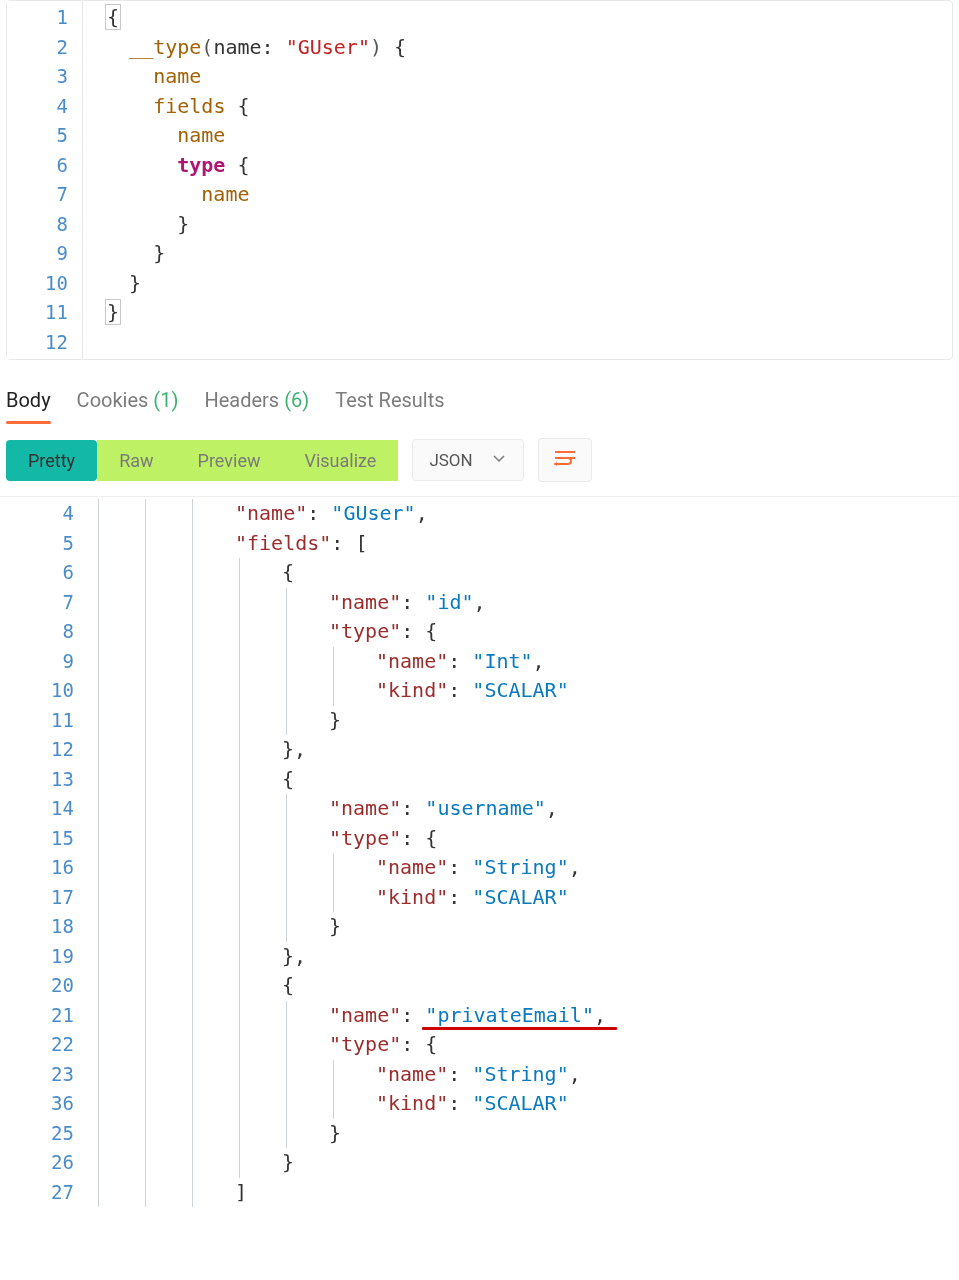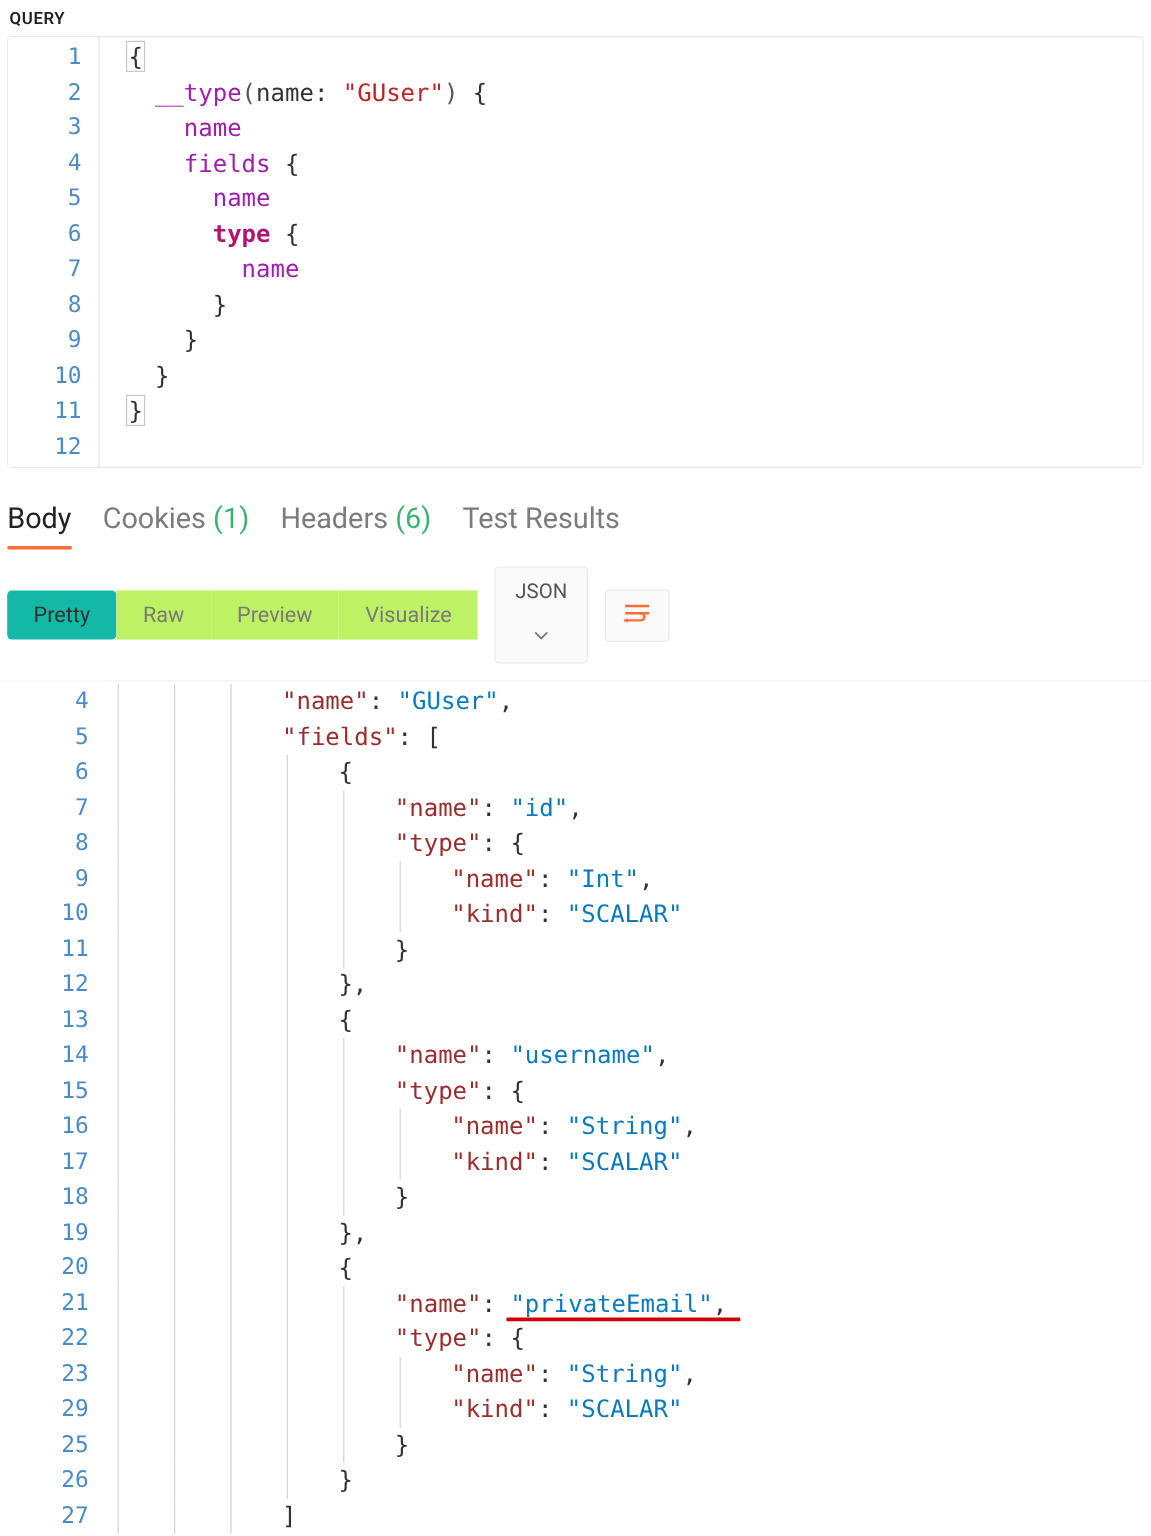--- a/index.html
+++ b/index.html
@@ -43,35 +43,35 @@
     .code {
       padding: 2px 0 2px 22px;
     }
     .code-line {
       font-size: 20px;
       line-height: 29.5px;
       white-space: pre;
     }
     .tok-punct { color: #333; }
     .tok-keyword { color: #b01571; font-weight: 700; }
-    .tok-field { color: #a21caf; margin-top: 44px; }
+    .tok-field { color: #a16207; margin-top: 44px; }
     .tok-arg { color: #333; }
     .tok-string { color: #c02424; }
     .tok-paren { color: #565656; }
     .bracket-border {
       border: 1px solid #c8c8c8;
       padding: 0 1px;
     }
     
     .response-tabs {
       display: flex;
       gap: 26px;
       padding: 4px 6px 0 6px;
       align-items: flex-start;
-      font-size: 24px;
+      font-size: 20px;
     }
     .tab {
       padding: 8px 0 10px 0;
       color: #7c7c7c;
       cursor: pointer;
       position: relative;
     }
     .tab.active {
       color: #222;
     }
@@ -109,21 +109,20 @@
       border: 1px solid #eaeaea;
       background: #fafafa;
       border-radius: 4px;
       padding: 10px 16px;
       display: flex;
       align-items: center;
       gap: 18px;
       color: #555;
       font-size: 17px;
       cursor: pointer;
-      flex-direction: column;
     }
     .chevron-down {
       display: inline-block;
     }
     .wrap-btn {
       margin-left: 14px;
       border: 1px solid #eaeaea;
       background: #fafafa;
       border-radius: 4px;
       padding: 9px 14px;
@@ -156,21 +155,20 @@
       position: absolute;
       height: 3px;
       background: #d10000;
       border-radius: 1px;
     }
   </style>
 </head>
 <body>
 
 <div class="query-section">
-  <div class="query-label">QUERY</div>
   <div class="editor query-editor">
     <div class="gutter mono" id="q-gutter">
         <div class="ln">1</div>
         <div class="ln">2</div>
         <div class="ln">3</div>
         <div class="ln">4</div>
         <div class="ln">5</div>
         <div class="ln">6</div>
         <div class="ln">7</div>
         <div class="ln">8</div>
@@ -250,21 +248,21 @@
       <div class="ln">14</div>
       <div class="ln">15</div>
       <div class="ln">16</div>
       <div class="ln">17</div>
       <div class="ln">18</div>
       <div class="ln">19</div>
       <div class="ln">20</div>
       <div class="ln">21</div>
       <div class="ln">22</div>
       <div class="ln">23</div>
-      <div class="ln">29</div>
+      <div class="ln">36</div>
       <div class="ln">25</div>
       <div class="ln">26</div>
       <div class="ln">27</div>
     </div>
   <div class="code mono" id="r-code">
       <div class="code-line"><span class="indent-guide"></span><span class="indent-guide"></span><span class="indent-guide"></span><span class="j-key">"name"</span><span class="j-punct">: </span><span class="j-str">"GUser"</span><span class="j-punct">,</span></div>
       <div class="code-line"><span class="indent-guide"></span><span class="indent-guide"></span><span class="indent-guide"></span><span class="j-key">"fields"</span><span class="j-punct">: [</span></div>
       <div class="code-line"><span class="indent-guide"></span><span class="indent-guide"></span><span class="indent-guide"></span><span class="indent-guide"></span><span class="j-punct">{</span></div>
       <div class="code-line"><span class="indent-guide"></span><span class="indent-guide"></span><span class="indent-guide"></span><span class="indent-guide"></span><span class="indent-guide"></span><span class="j-key">"name"</span><span class="j-punct">: </span><span class="j-str">"id"</span><span class="j-punct">,</span></div>
       <div class="code-line"><span class="indent-guide"></span><span class="indent-guide"></span><span class="indent-guide"></span><span class="indent-guide"></span><span class="indent-guide"></span><span class="j-key">"type"</span><span class="j-punct">: {</span></div>

